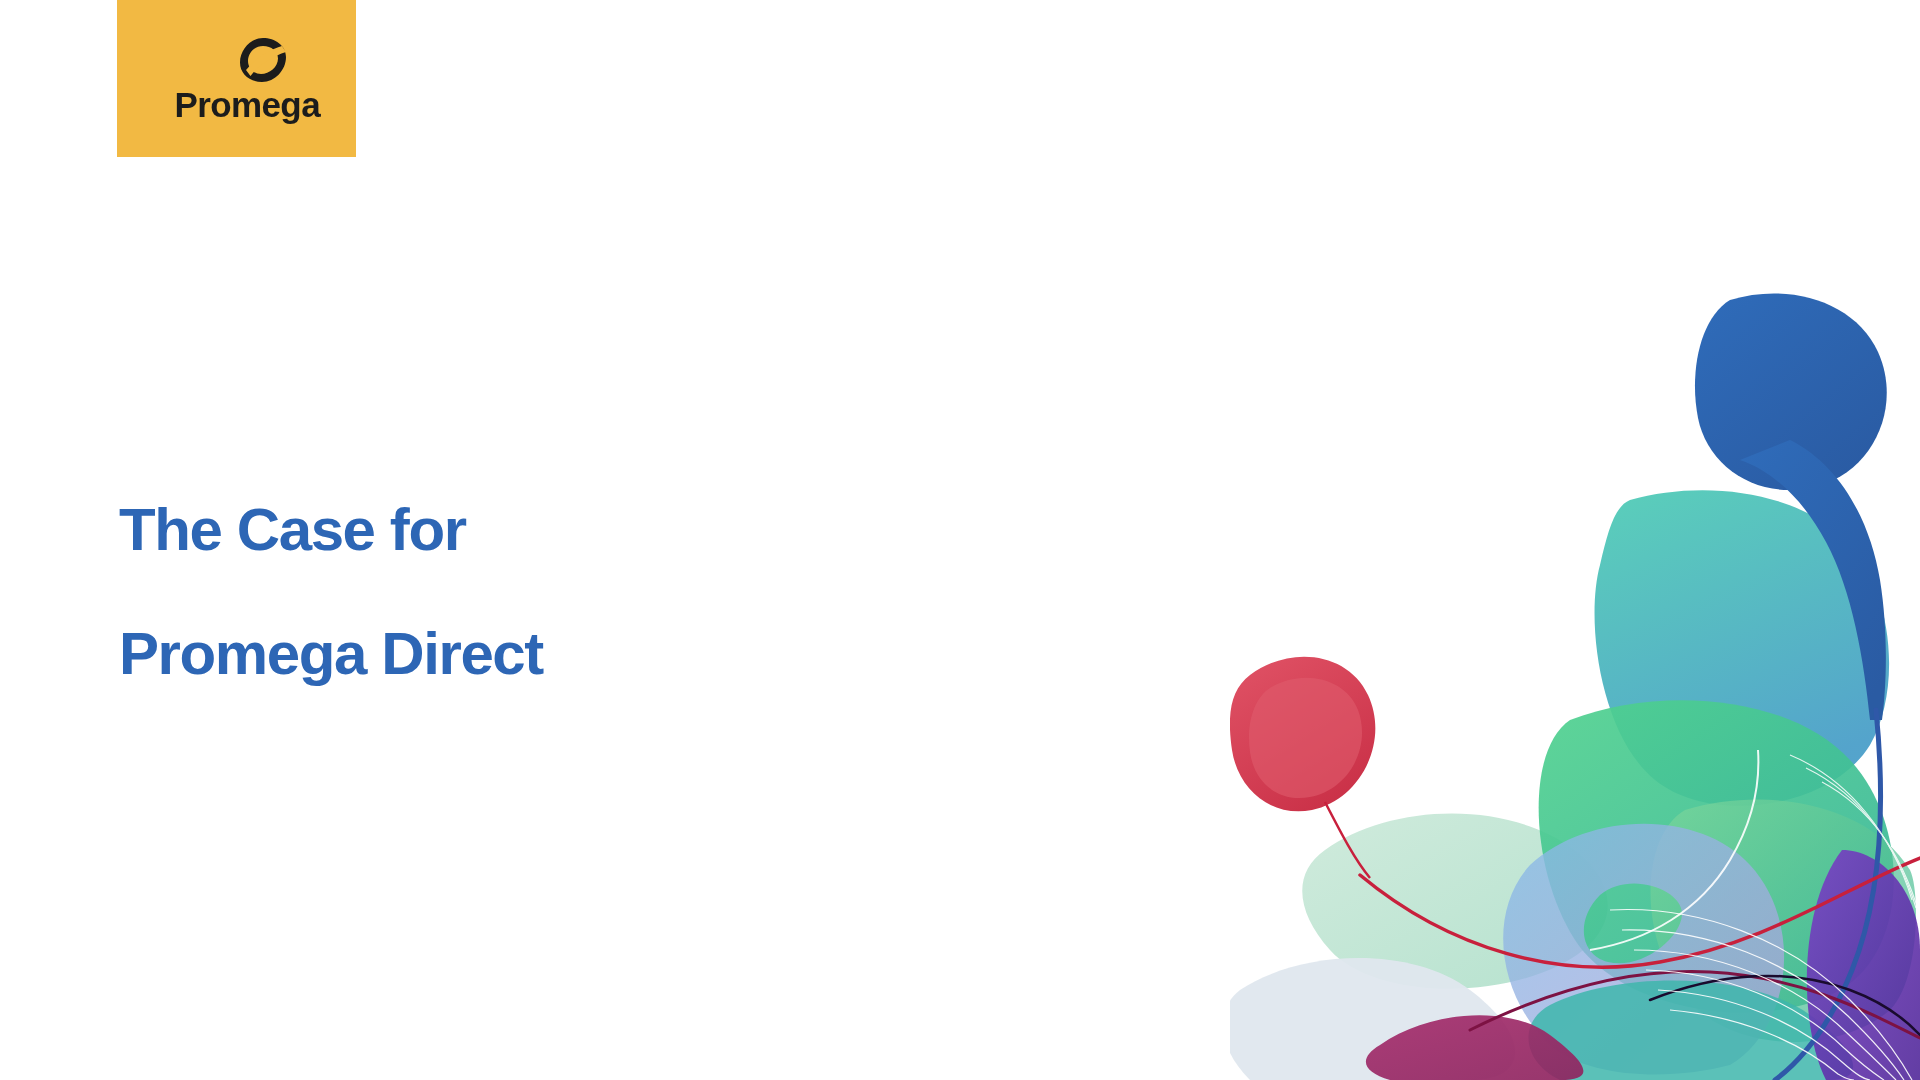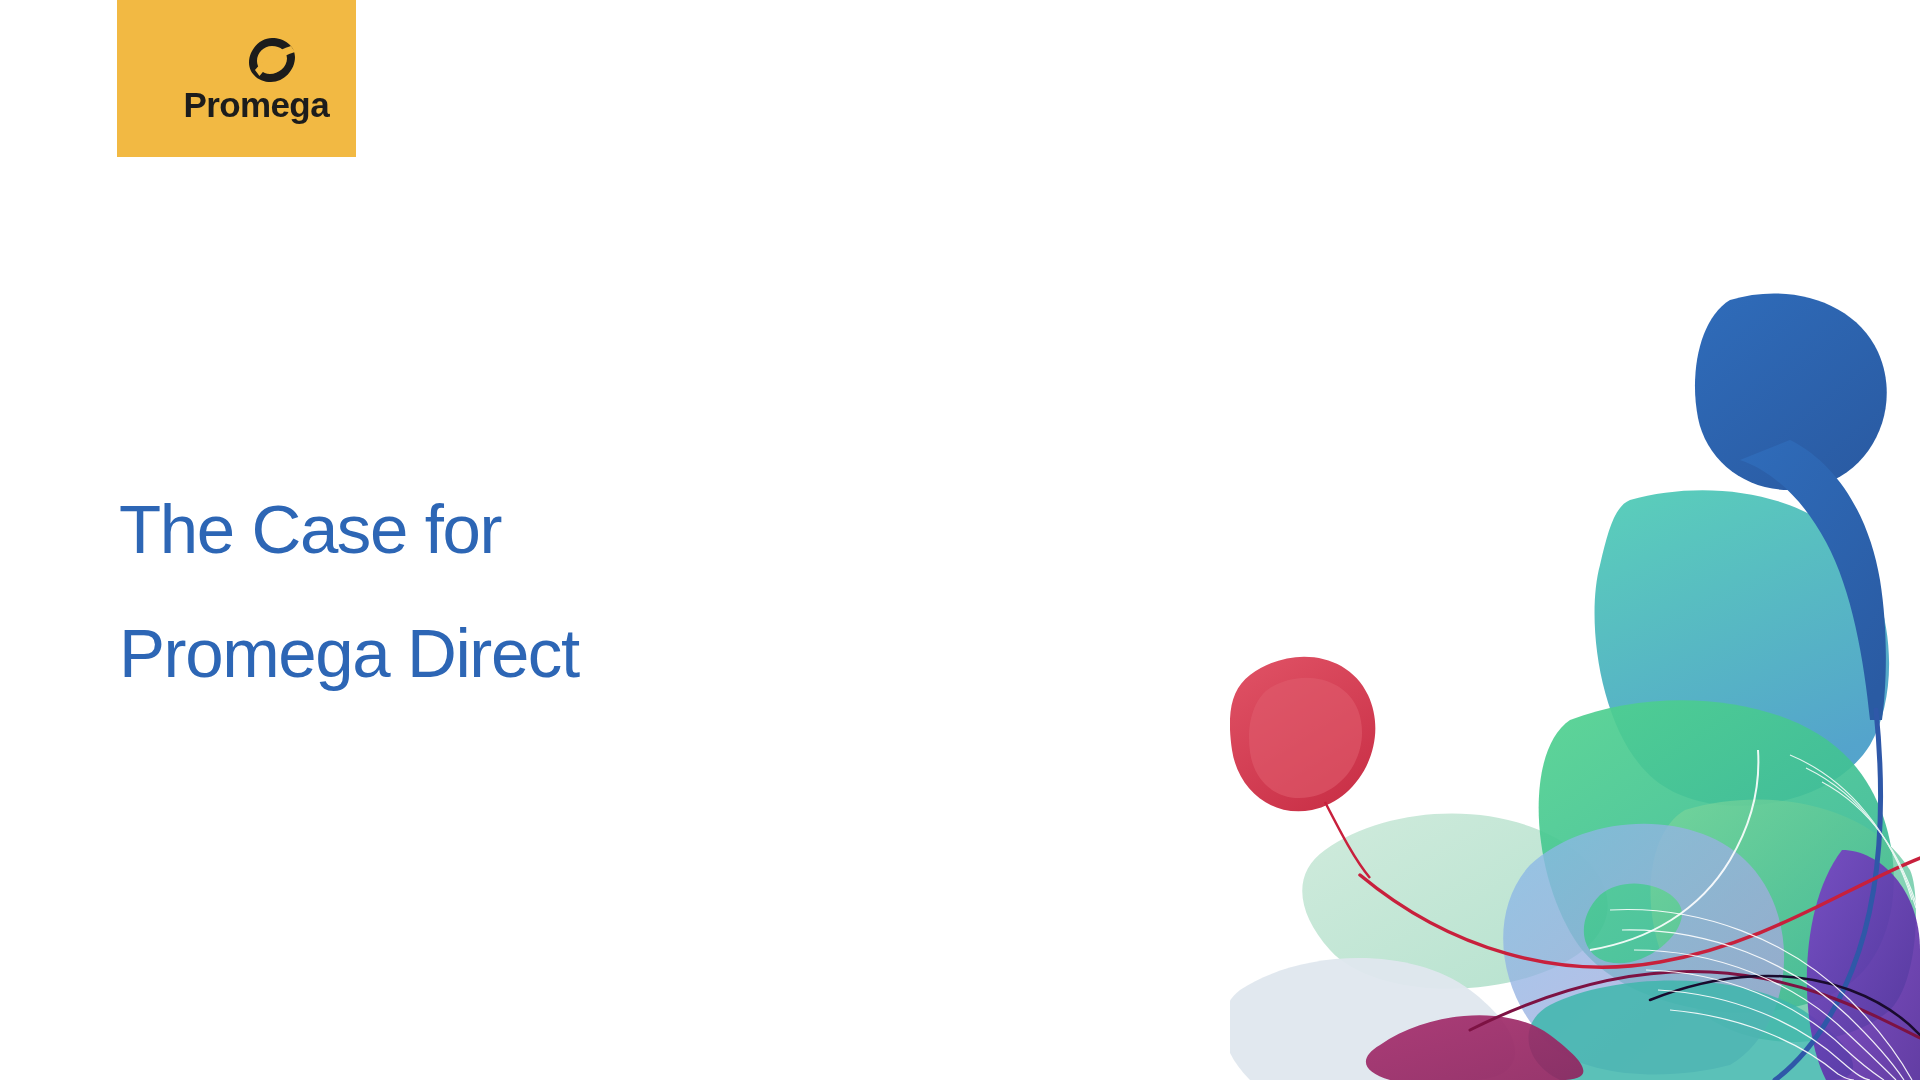--- a/index.html
+++ b/index.html
@@ -26,21 +26,21 @@
     position: absolute;
     left: 117px;
     top: 0px;
     width: 239px;
     height: 157px;
     background: #f2b943;
     display: flex;
     flex-direction: column;
     align-items: flex-end;
     justify-content: center;
-    padding-right: 27px;
+    padding-right: 36px;
     box-sizing: border-box;
   }
   #logo-mark {
     display: block;
     width: 50px;
     height: 50px;
     margin-bottom: 2px;
     margin-right: 32px;
   }
   #logo-wordmark {
@@ -56,22 +56,22 @@
   
   #headline {
     position: absolute;
     left: 119px;
     top: 468px;
     width: 900px;
   }
   .headline-line {
     display: block;
     font-family: "Liberation Sans", sans-serif;
-    font-weight: normal;
-    font-size: 69px;
+    font-weight: bold;
+    font-size: 60px;
     line-height: 124px;
     letter-spacing: -1.4px;
     color: #2d66b5;
     white-space: nowrap;
   }
 
   
   #artwork {
     position: absolute;
     right: 0;

